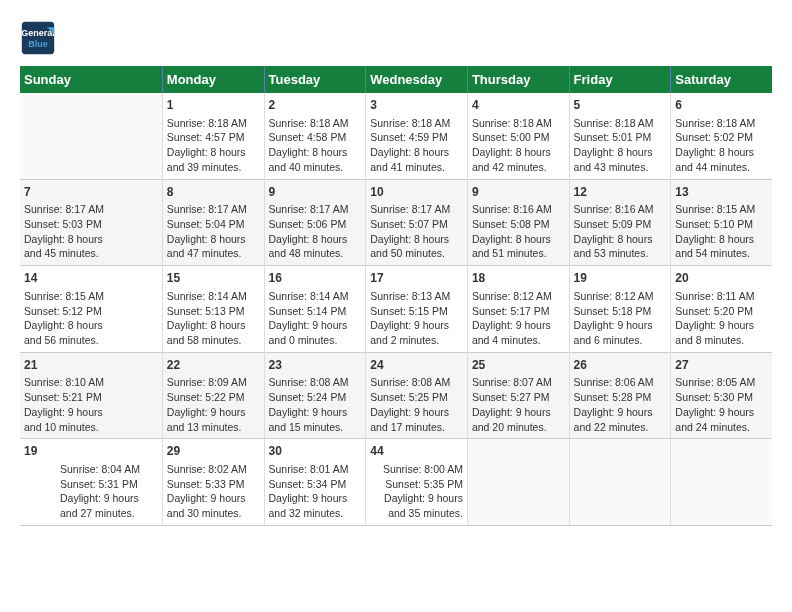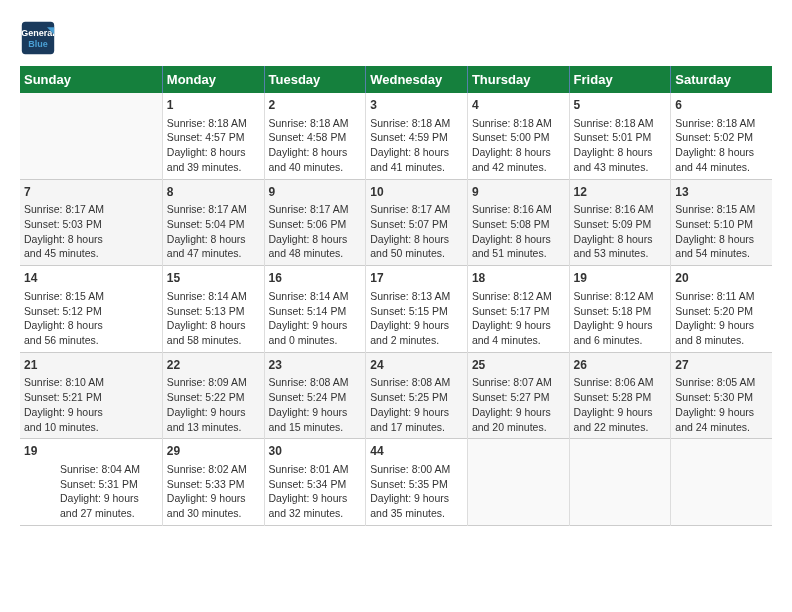--- a/index.html
+++ b/index.html
@@ -332,21 +332,21 @@
         </td>
         <td>
           <span class="day-num">30</span>
           <div class="day-info" style="white-space: pre-line;">Sunrise: 8:01 AM
 Sunset: 5:34 PM
 Daylight: 9 hours
 and 32 minutes.</div>
         </td>
         <td>
           <span class="day-num">44</span>
-          <div class="day-info" style="white-space: pre-line;">Sunrise: 8:00 AM
+          <div class="day-info" style="white-space: pre-line; text-align: right;">Sunrise: 8:00 AM
 Sunset: 5:35 PM
 Daylight: 9 hours
 and 35 minutes.</div>
         </td>
         <td class="empty"></td>
         <td class="empty"></td>
         <td class="empty"></td>
       </tr>
     </tbody>
 </table>

